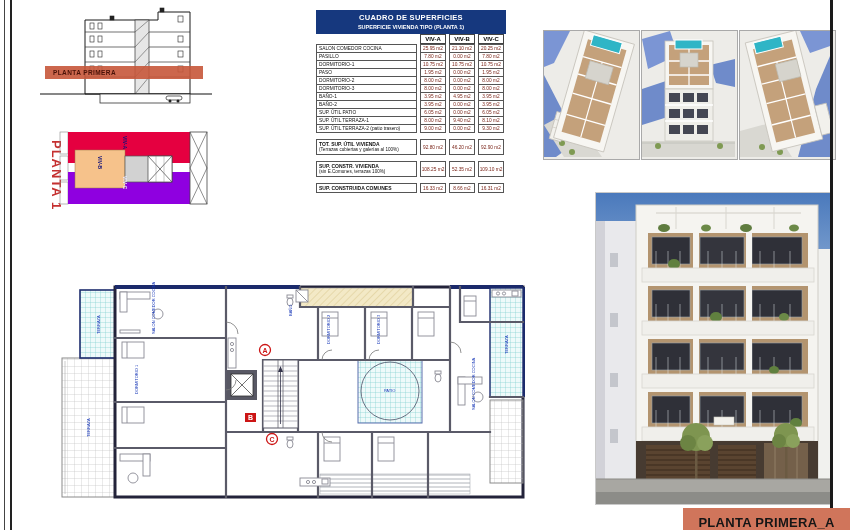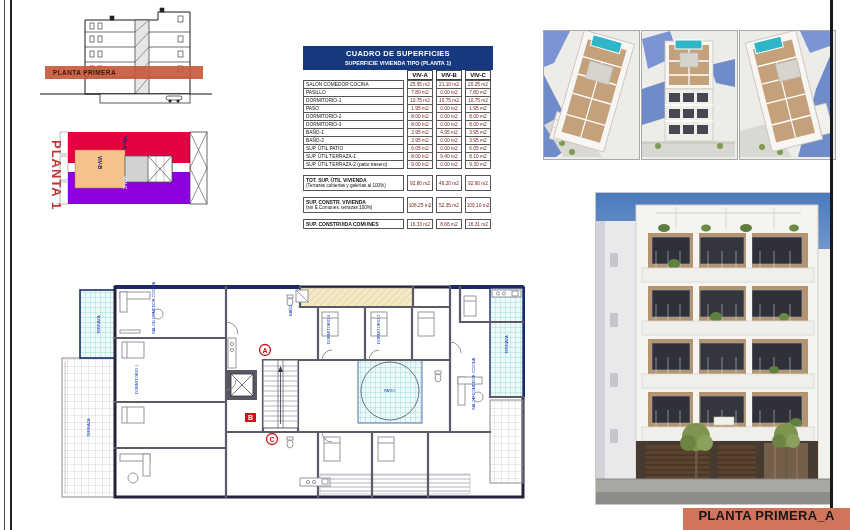--- a/index.html
+++ b/index.html
@@ -11,21 +11,21 @@
   .frame-left-outer{left:4px;top:0;width:1px;height:530px;background:#444;}
   .frame-left-inner{left:10px;top:0;width:2px;height:530px;background:#222;}
   .frame-right{left:830px;top:0;width:3px;height:530px;background:#1a1a1a;z-index:1;}
 
   
   .section-band{left:5px;top:60px;width:158px;height:13px;background:rgba(198,86,58,.9);
       display:flex;align-items:center;padding-left:8px;box-sizing:border-box;}
   .section-band span{font-size:6.5px;font-weight:bold;color:#4a1208;letter-spacing:.4px;}
 
   
-  .surface-table{left:303px;top:10px;width:190px;margin-top:36px;}
+  .surface-table{left:316px;top:10px;width:190px;}
   .tbl-header{background:#16387e;color:#fff;text-align:center;padding:3px 0 4px;}
   .tbl-title{font-size:7.5px;font-weight:bold;letter-spacing:.3px;}
   .tbl-sub{font-size:5.5px;font-weight:bold;margin-top:2px;}
   .tbl-grid{display:grid;grid-template-columns:101px 26px 26px 26px;column-gap:3px;}
   .hc{border:1px solid #444;font-size:6px;font-weight:bold;text-align:center;height:8px;line-height:8px;background:#fff;}
   .hc-blank{height:8px;}
   .lc{border:1px solid #555;border-top:none;font-size:4.8px;height:7px;line-height:7px;
       padding-left:2px;white-space:nowrap;overflow:hidden;color:#111;background:#fff;}
   .vc{border:1px solid #555;border-top:none;font-size:4.8px;height:7px;line-height:7px;
       text-align:center;color:#7a2418;background:#fff;}
@@ -39,21 +39,21 @@
 
   
   .aerial{top:30px;width:95px;height:128px;border:1px solid #a9a9a9;background:#edece8;}
   .aerial svg{display:block;}
 
   
   .facade{left:595px;top:192px;width:238px;height:313px;border:1px solid #c9c9c9;box-sizing:border-box;}
 
   
   .title-band{left:683px;top:508px;width:167px;height:22px;background:#d0755b;z-index:2;
-      display:flex;align-items:flex-start;justify-content:center;}
+      display:flex;align-items:flex-end;justify-content:center;}
   .title-band span{font-size:13px;font-weight:bold;color:#161616;letter-spacing:.3px;}
 </style>
 </head>
 <body>
 
 <div class="sheet">
 
   <div class="abs frame-left-outer"></div>
   <div class="abs frame-left-inner"></div>
   <div class="abs frame-right"></div>

